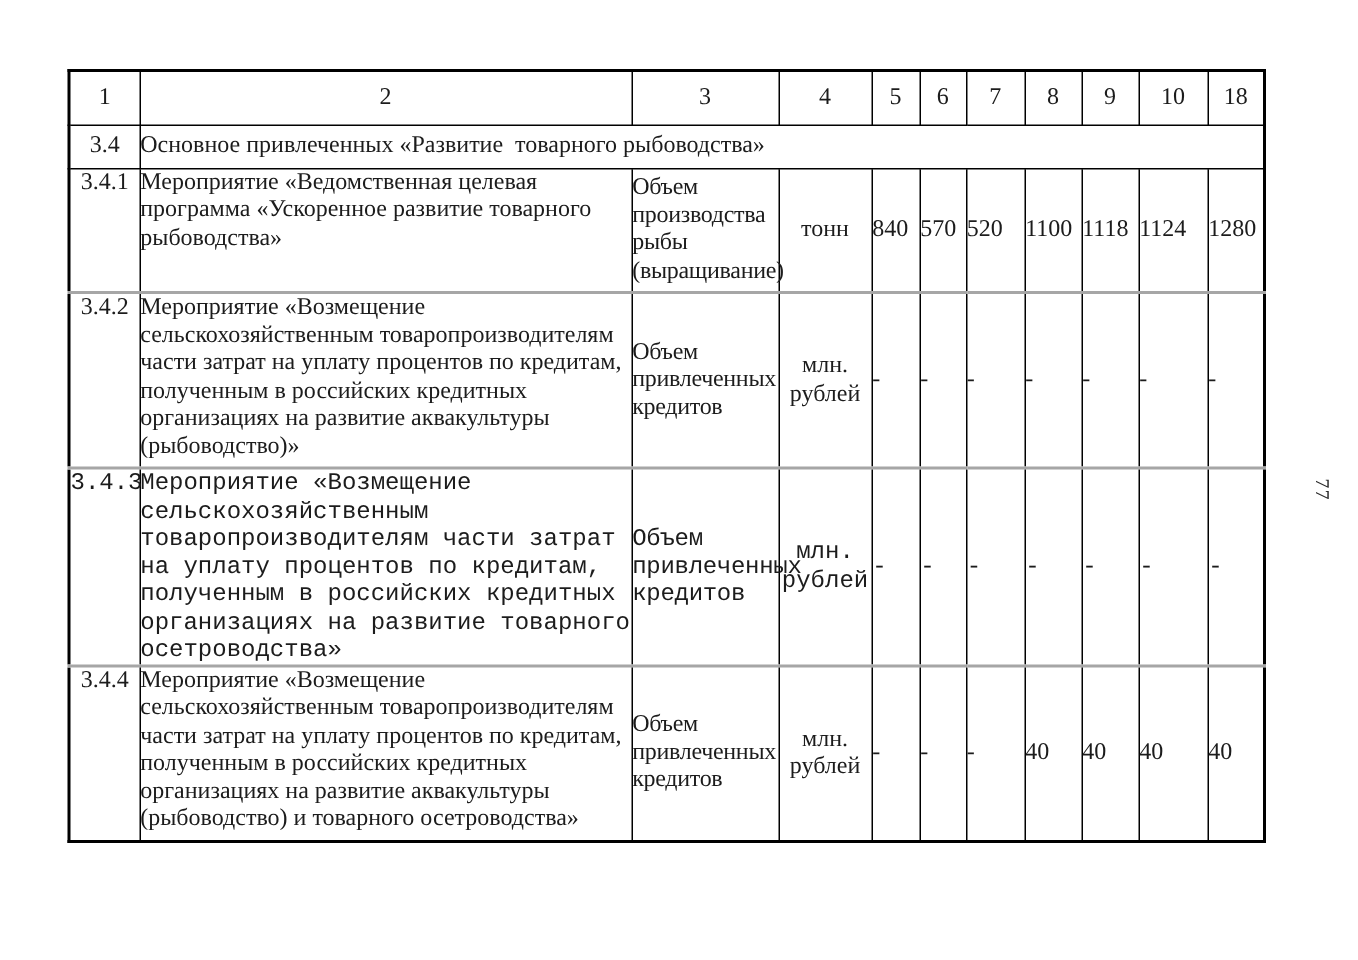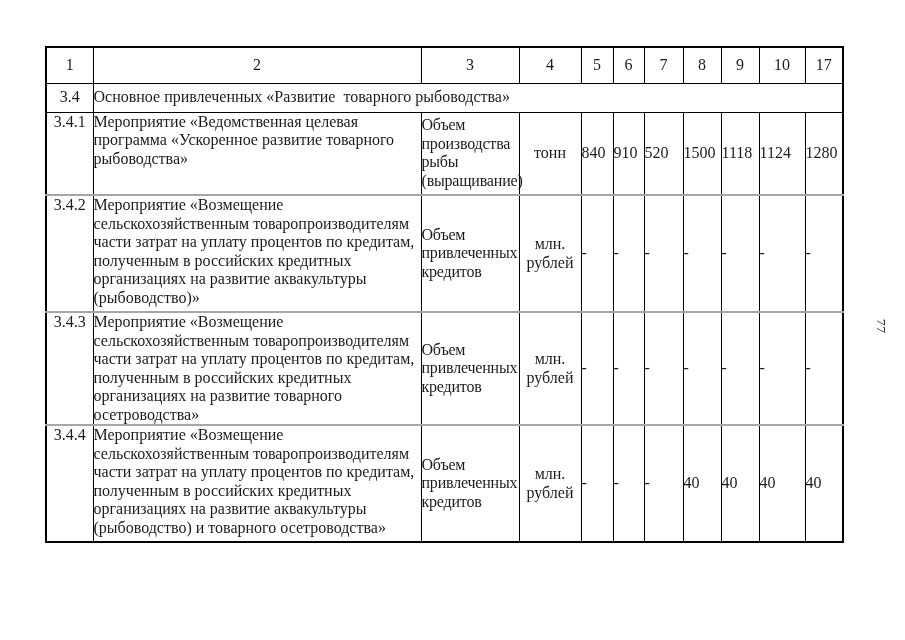--- a/index.html
+++ b/index.html
@@ -34,21 +34,21 @@
   }
   
   td.grey-right { border-right: 2px solid #a6a6a6; }
   td.grey-left  { border-left: 2px solid #a6a6a6; }
   tr.sep td     { border-top: 2px solid #a6a6a6; }
 
   tr.hdr  { height: 36px; }
   tr.r34  { height: 29px; }
   tr.r341 { height: 83px; }
   tr.r342 { height: 117px; padding-left: 33px; }
-  tr.r343 { height: 113px; }
+  tr.r343 { height: 113px; font-family: Liberation Mono, monospace; }
   tr.r344 { height: 117px; }
 
   td.hd {
     text-align: center;
     vertical-align: middle;
   }
   td.num {
     text-align: center;
     vertical-align: top;
     padding-top: 5px;
@@ -114,37 +114,37 @@
       <td class="hd grey-right">1</td>
       <td class="hd">2</td>
       <td class="hd">3</td>
       <td class="hd">4</td>
       <td class="hd">5</td>
       <td class="hd grey-left">6</td>
       <td class="hd">7</td>
       <td class="hd">8</td>
       <td class="hd">9</td>
       <td class="hd">10</td>
-      <td class="hd">17</td>
+      <td class="hd">18</td>
     </tr>
 
     <tr class="r34">
       <td class="num grey-right">3.4</td>
       <td class="span-title" colspan="10">Основное привлеченных «Развитие  товарного рыбоводства»</td>
     </tr>
 
     <tr class="r341">
       <td class="num grey-right">3.4.1</td>
       <td class="desc">Мероприятие «Ведомственная целевая программа «Ускоренное развитие товарного рыбоводства»</td>
       <td class="ind">Объем производства рыбы (выращивание)</td>
       <td class="unit">тонн</td>
       <td class="val">840</td>
-      <td class="val grey-left">910</td>
+      <td class="val grey-left">570</td>
       <td class="val">520</td>
-      <td class="val">1500</td>
+      <td class="val">1100</td>
       <td class="val">1118</td>
       <td class="val">1124</td>
       <td class="val">1280</td>
     </tr>
 
     <tr class="r342 sep">
       <td class="num grey-right">3.4.2</td>
       <td class="desc">Мероприятие «Возмещение сельскохозяйственным товаропроизводителям части затрат на уплату процентов по кредитам, полученным в российских кредитных организациях на развитие аквакультуры (рыбоводство)»</td>
       <td class="ind">Объем привлеченных кредитов</td>
       <td class="unit">млн. рублей</td>

